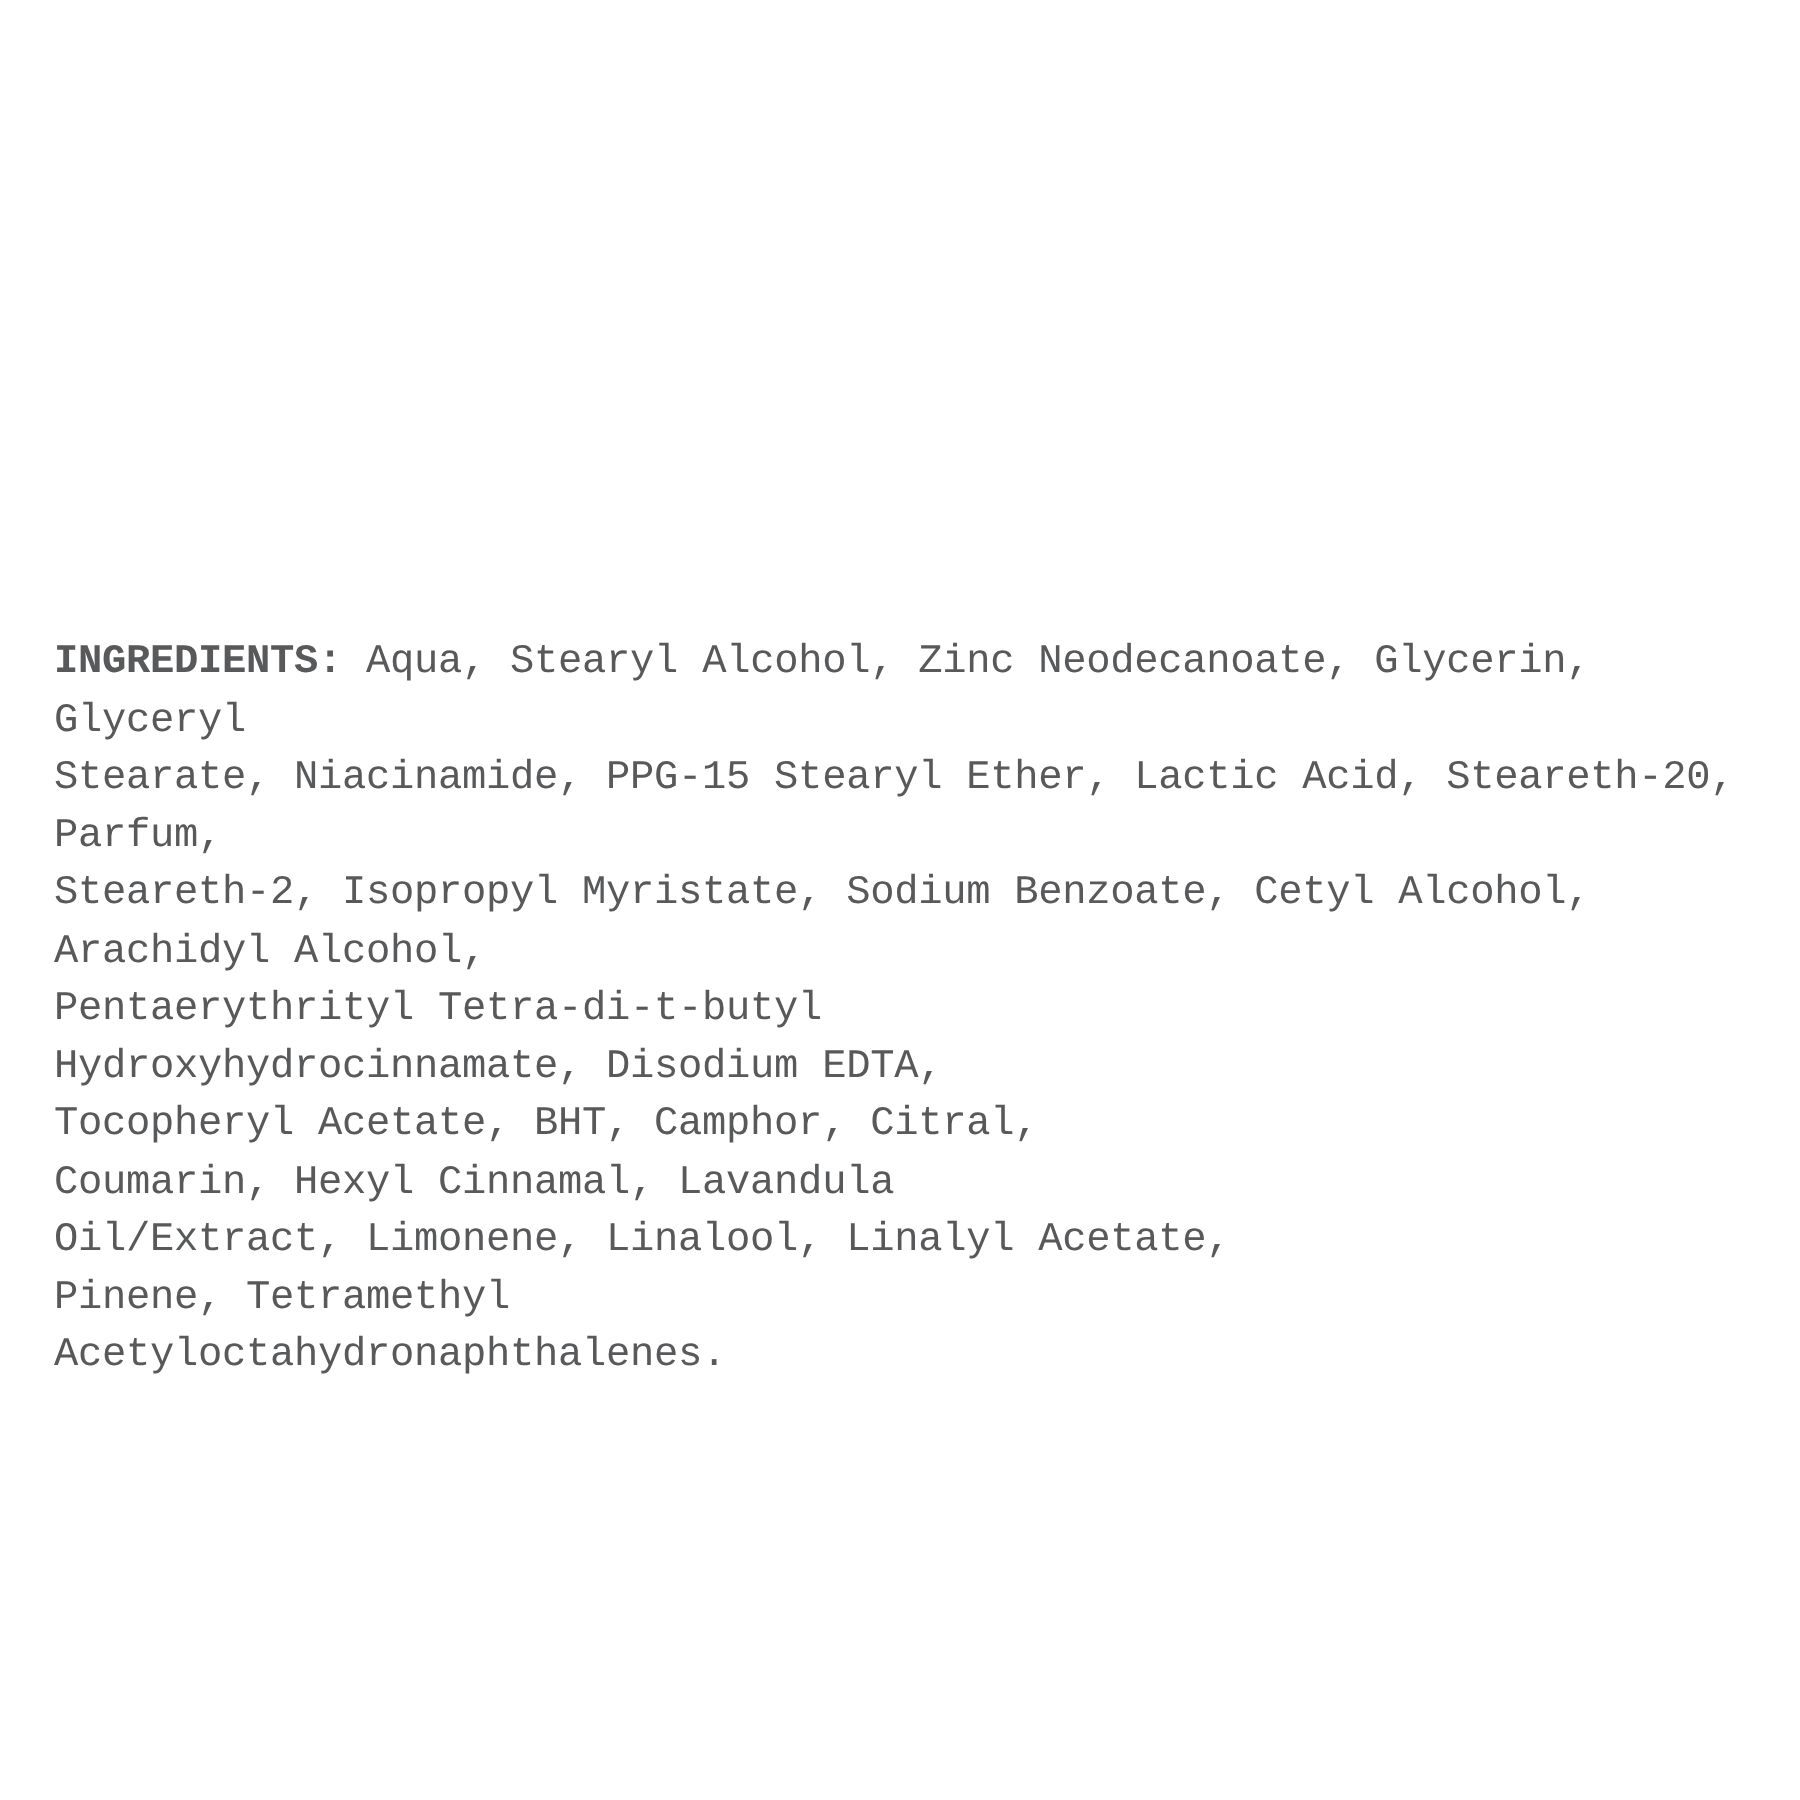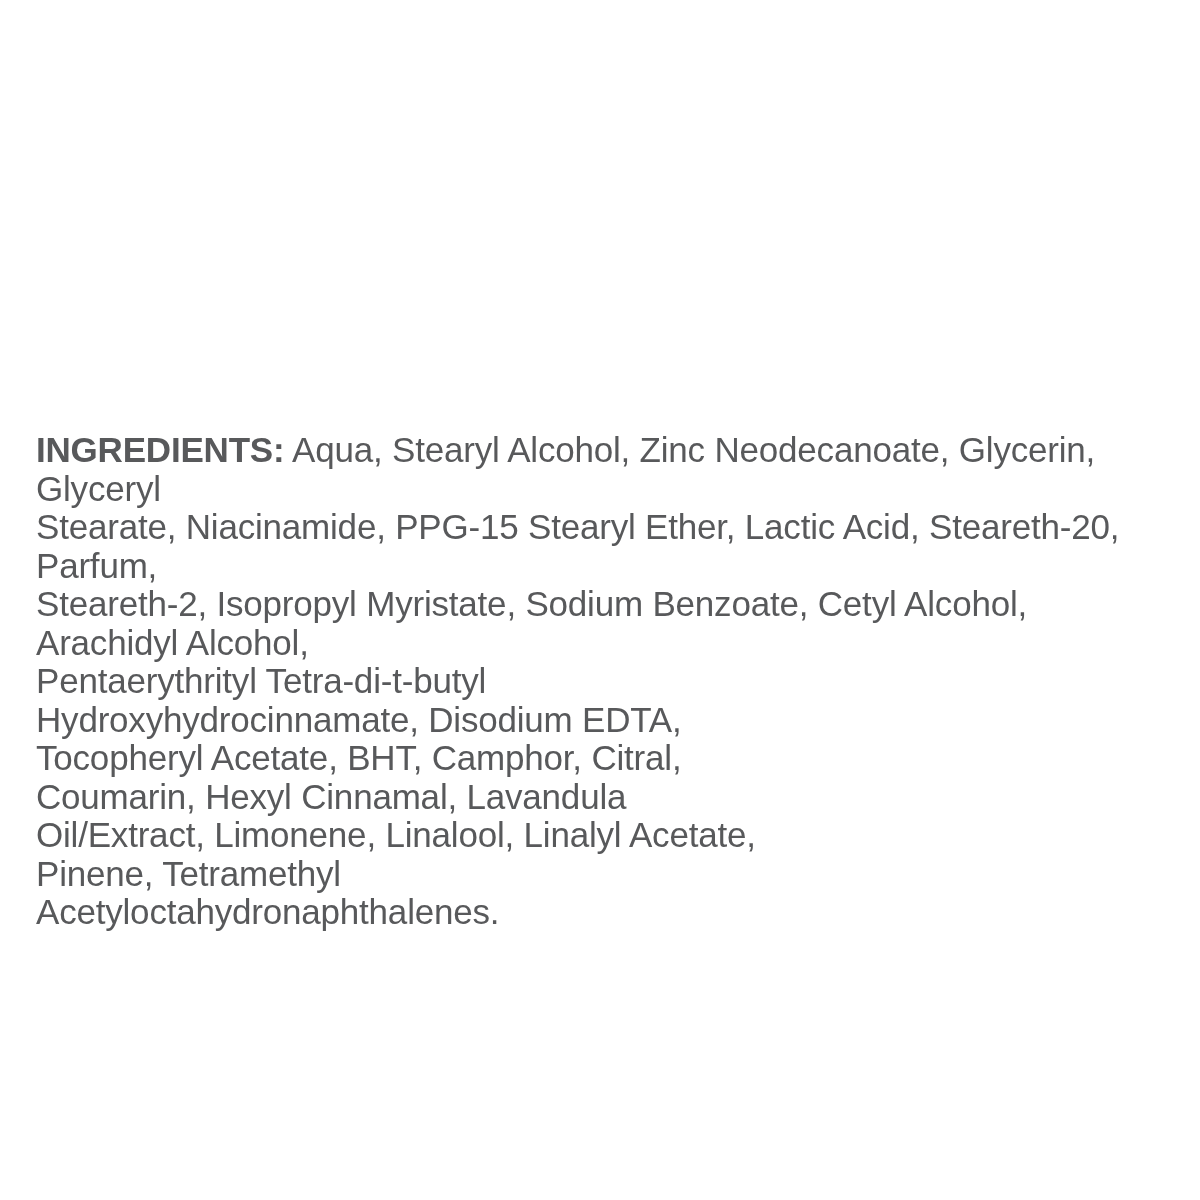--- a/index.html
+++ b/index.html
@@ -20,22 +20,22 @@
     background: #ffffff;
   }
   .ingredients-block {
     position: absolute;
     left: 36px;
     top: 396px;
     width: 1140px;
   }
   .ingredients-text {
     color: #58595b;
-    font-family: Liberation Sans, sans-serif;
-    font-size: 35px;
+    font-family: Liberation Mono, monospace;
+    font-size: 27px;
     line-height: 38.5px;
     letter-spacing: -0.2px;
     white-space: pre-wrap;
     word-break: normal;
   }
   .ingredients-label {
     font-weight: bold;
     color: #58595b;
   }
 </style>

